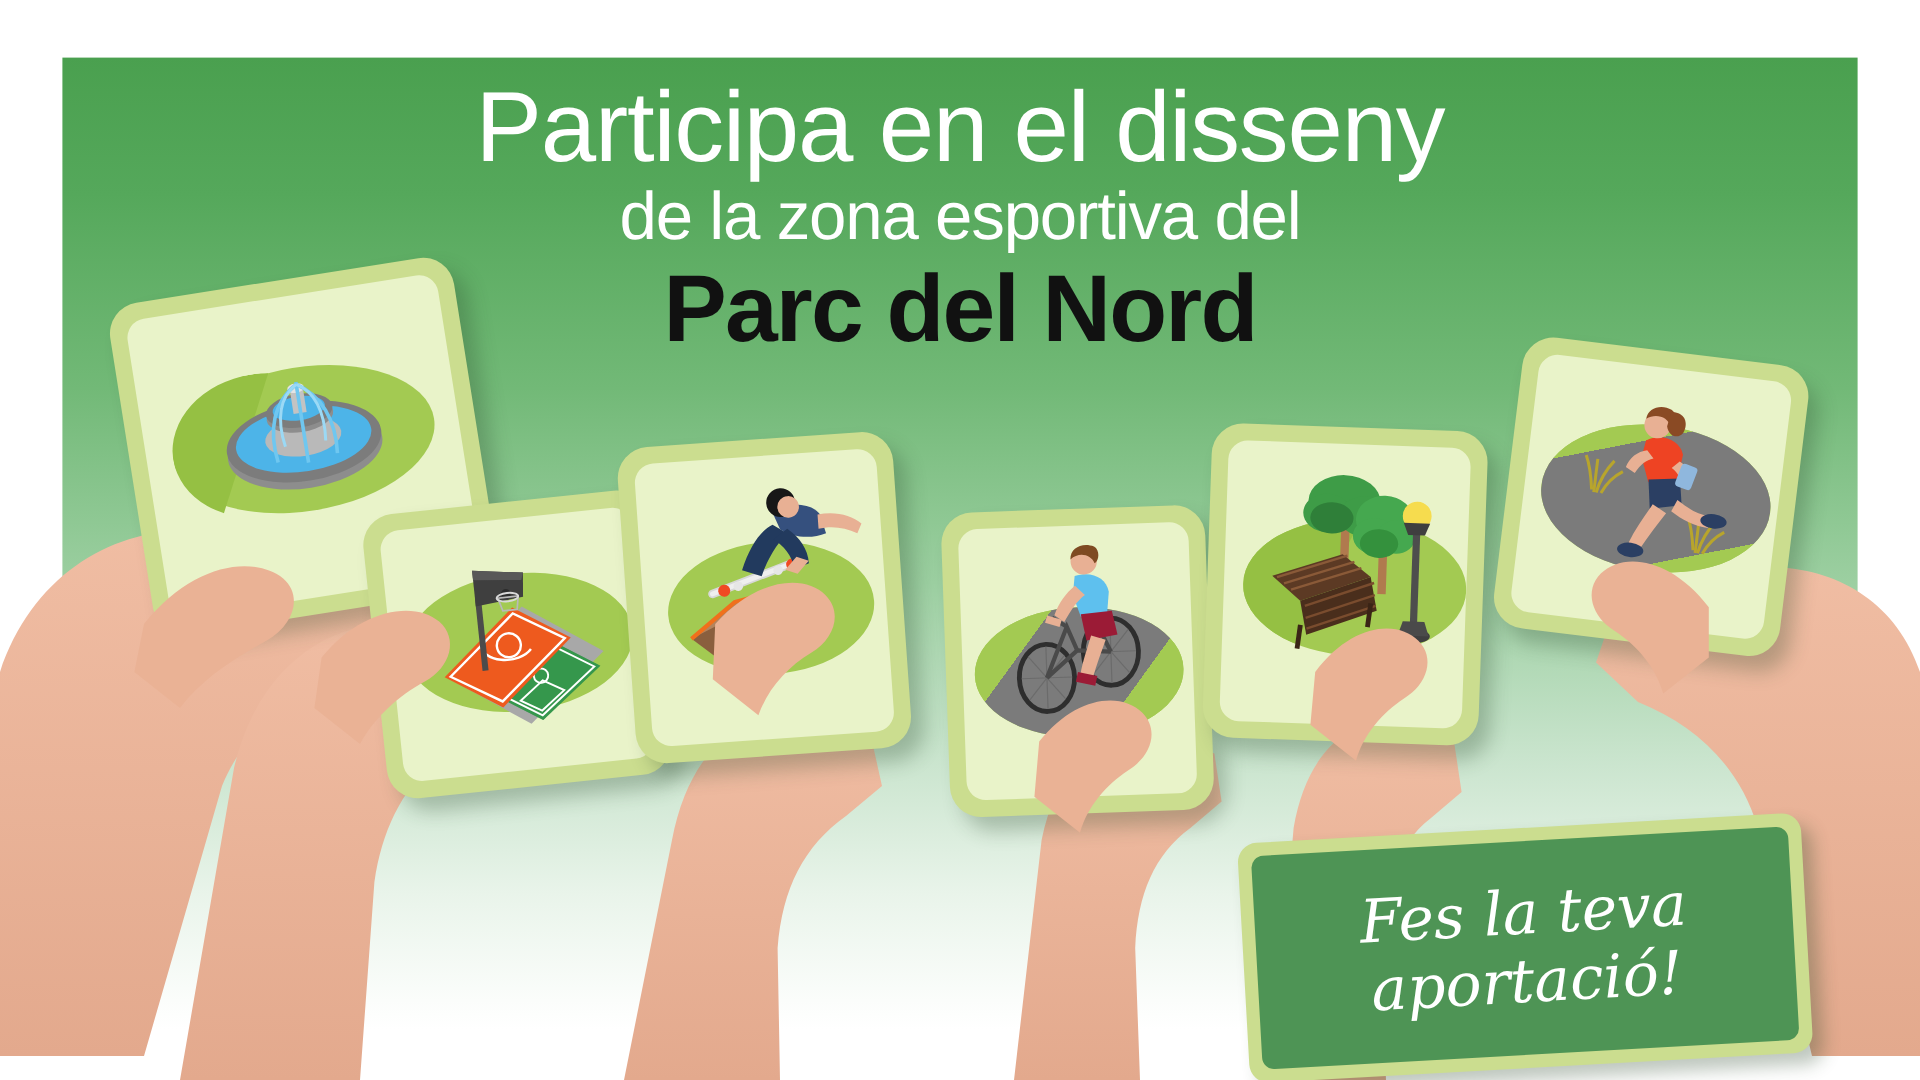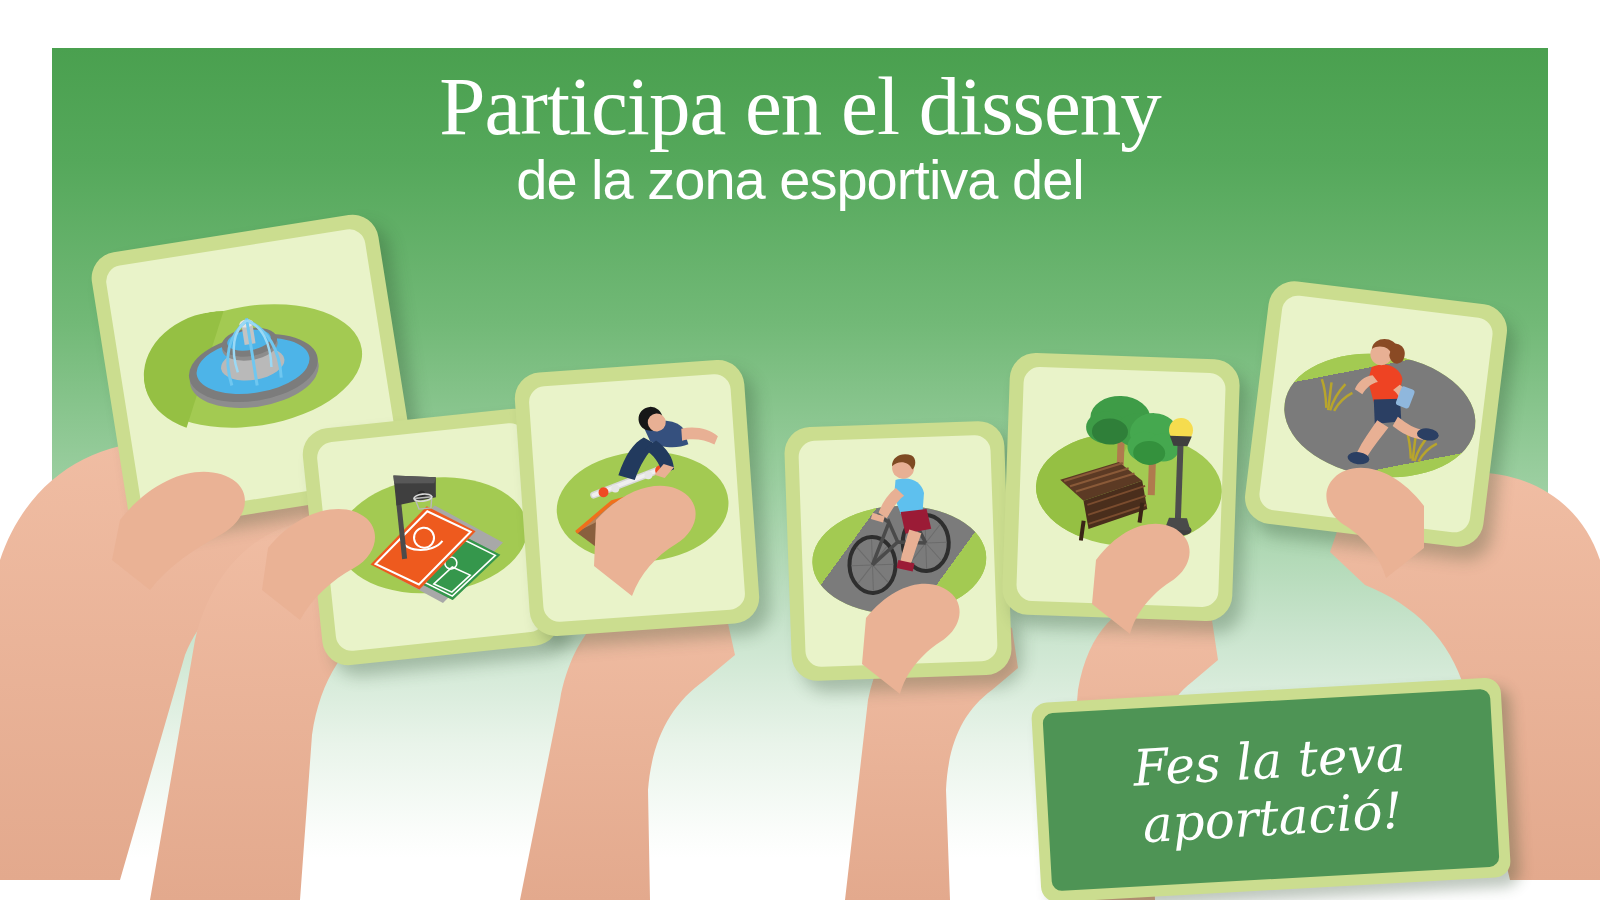--- a/index.html
+++ b/index.html
@@ -7,21 +7,21 @@
   #stage{position:relative;width:1600px;height:900px;background:#fff;overflow:hidden;}
 
   
   .panel{position:absolute;left:52px;top:48px;width:1496px;height:810px;
     background:linear-gradient(180deg,#4aa04f 0%,#55a85b 14%,#72b977 34%,#9ccfa1 54%,#c9e4cd 72%,#e9f4ea 86%,#fbfdfb 97%,#ffffff 100%);}
 
   
   .headline{position:absolute;left:52px;top:66px;width:1496px;text-align:center;
     line-height:.97;pointer-events:none;}
   .hl1{display:block;font-size:83px;font-weight:400;color:#ffffff;letter-spacing:-1px;
-       font-family:Liberation Serif, serif;}
+       font-family:Liberation Sans, sans-serif;}
   .hl2{display:block;font-size:56px;font-weight:400;color:#ffffff;letter-spacing:-1px;margin-top:6px;
        font-family:"Liberation Sans",sans-serif;}
   .hl3{display:block;font-size:79px;font-weight:700;color:#111111;letter-spacing:-1.5px;margin-top:12px;
        font-family:"Liberation Sans",sans-serif;}
 
   
   .card{position:absolute;border-radius:26px;background:#cbdd8f;
     box-shadow:10px 12px 16px rgba(40,70,40,.28);}
   .card .face{position:absolute;left:14px;top:14px;right:14px;bottom:14px;border-radius:16px;
     background:#e9f3c9;overflow:hidden;}
@@ -43,20 +43,21 @@
 </head>
 <body>
 
 <div id="stage">
 
   <div class="panel"></div>
 
   <div class="headline">
     <span class="hl1">Participa en el disseny</span>
     <span class="hl2">de la zona esportiva del</span>
+    <span class="hl3">Parc del Nord</span>
   </div>
 
   <svg width="1600" height="900" style="position:absolute;left:0;top:0;">
     <defs>
       <linearGradient id="skin" x1="0" y1="0" x2="0" y2="1">
         <stop offset="0" stop-color="#f0bda3"></stop>
           <stop offset="1" stop-color="#e3a98d"></stop>
       </linearGradient>
     </defs>
 

